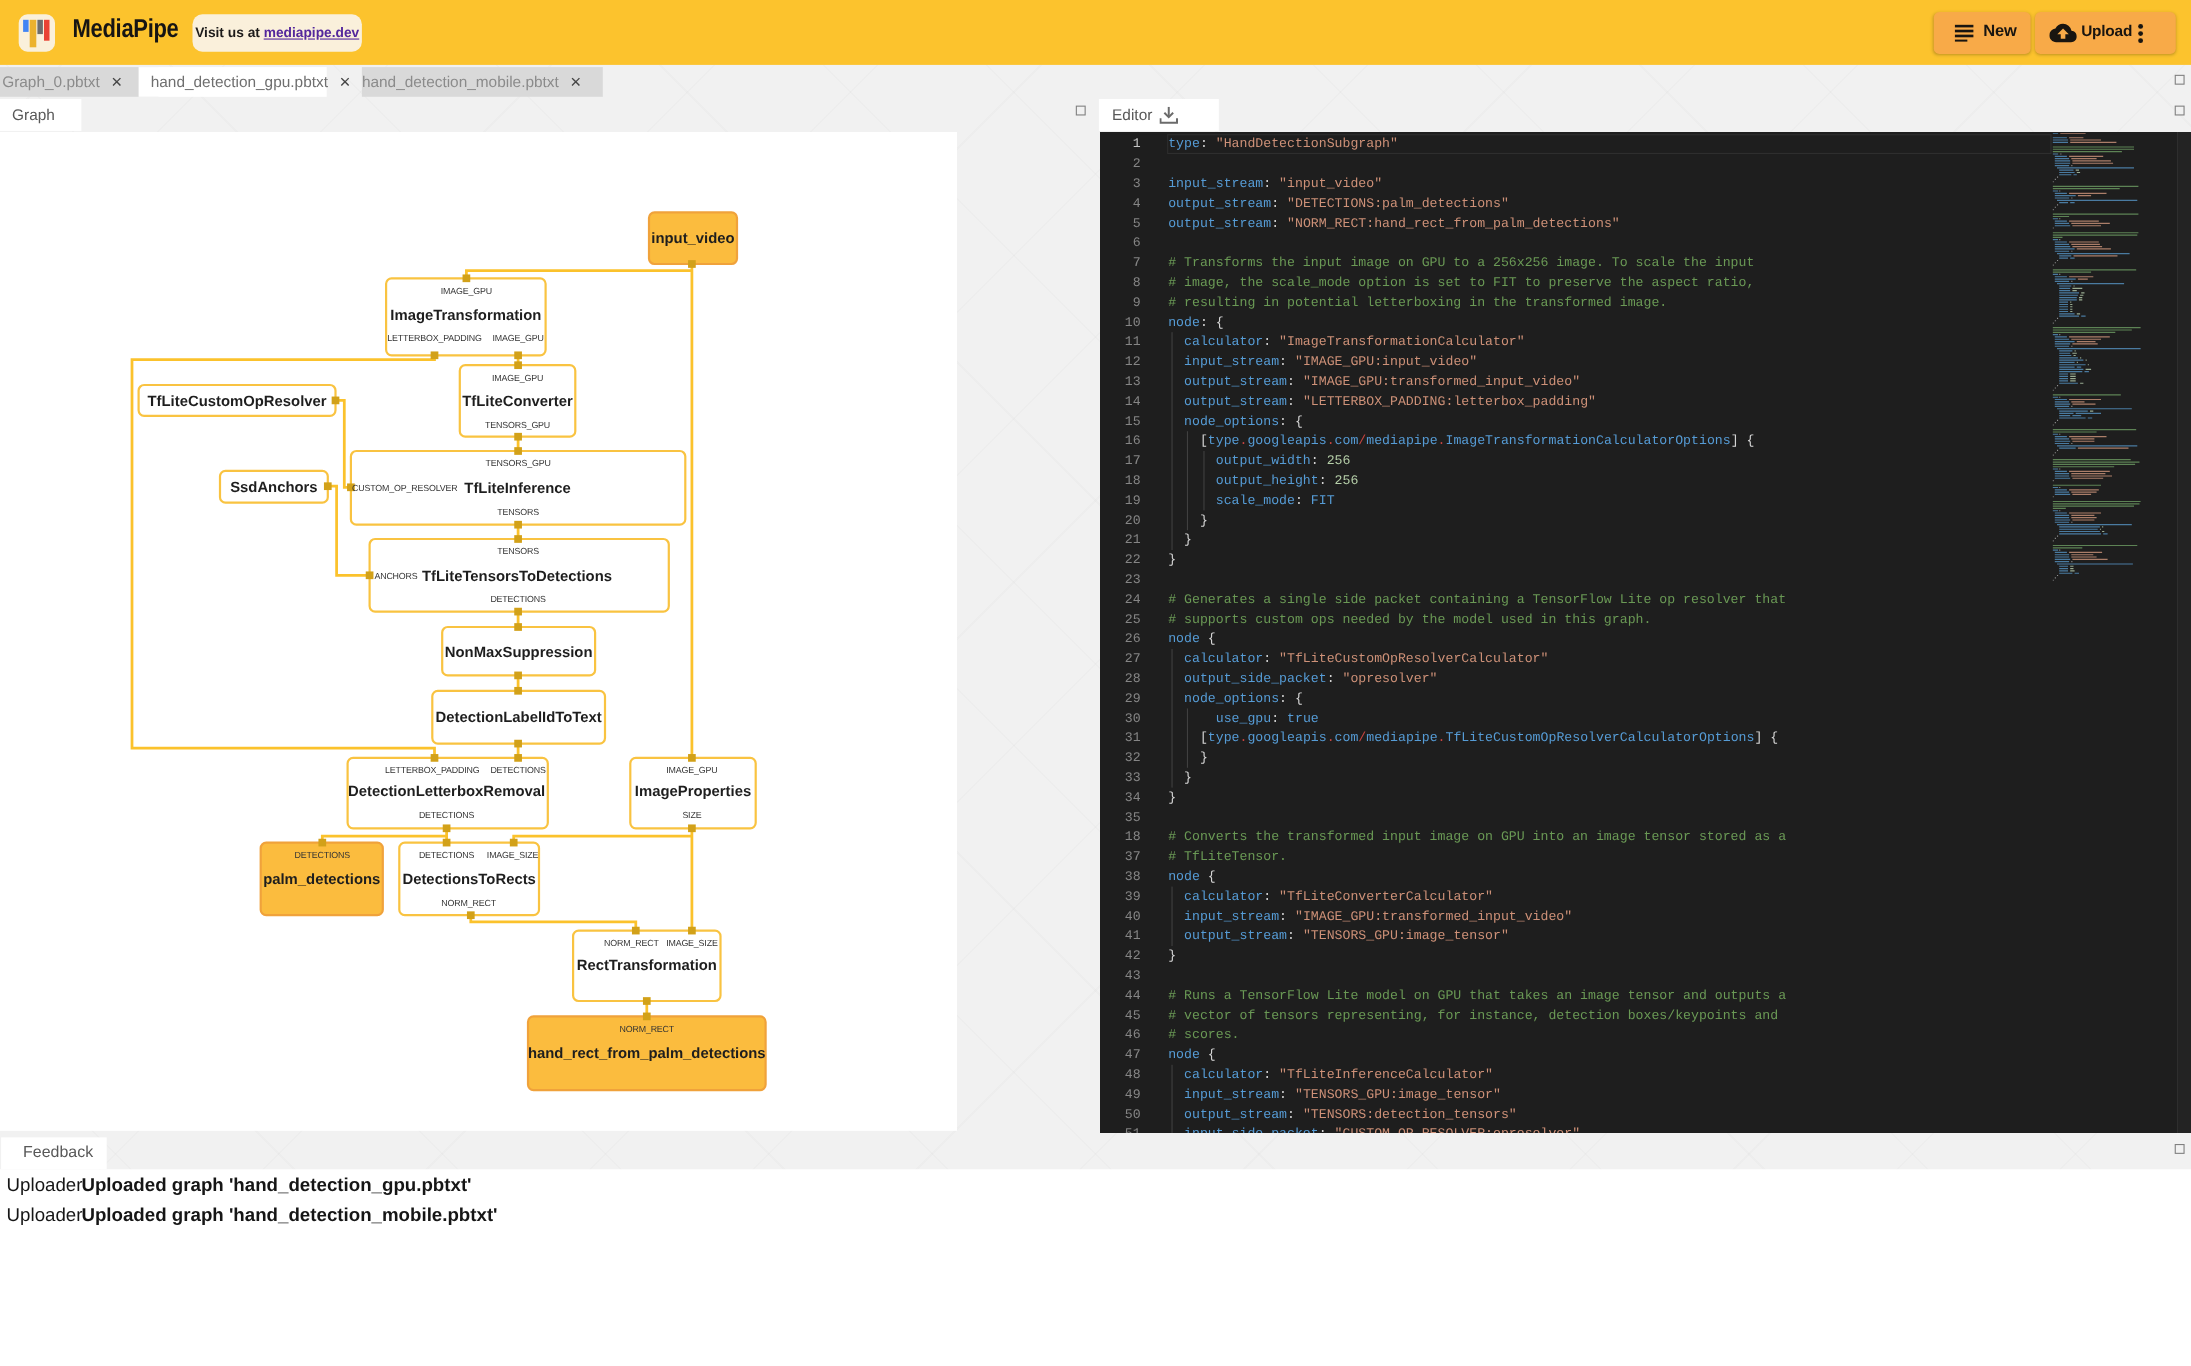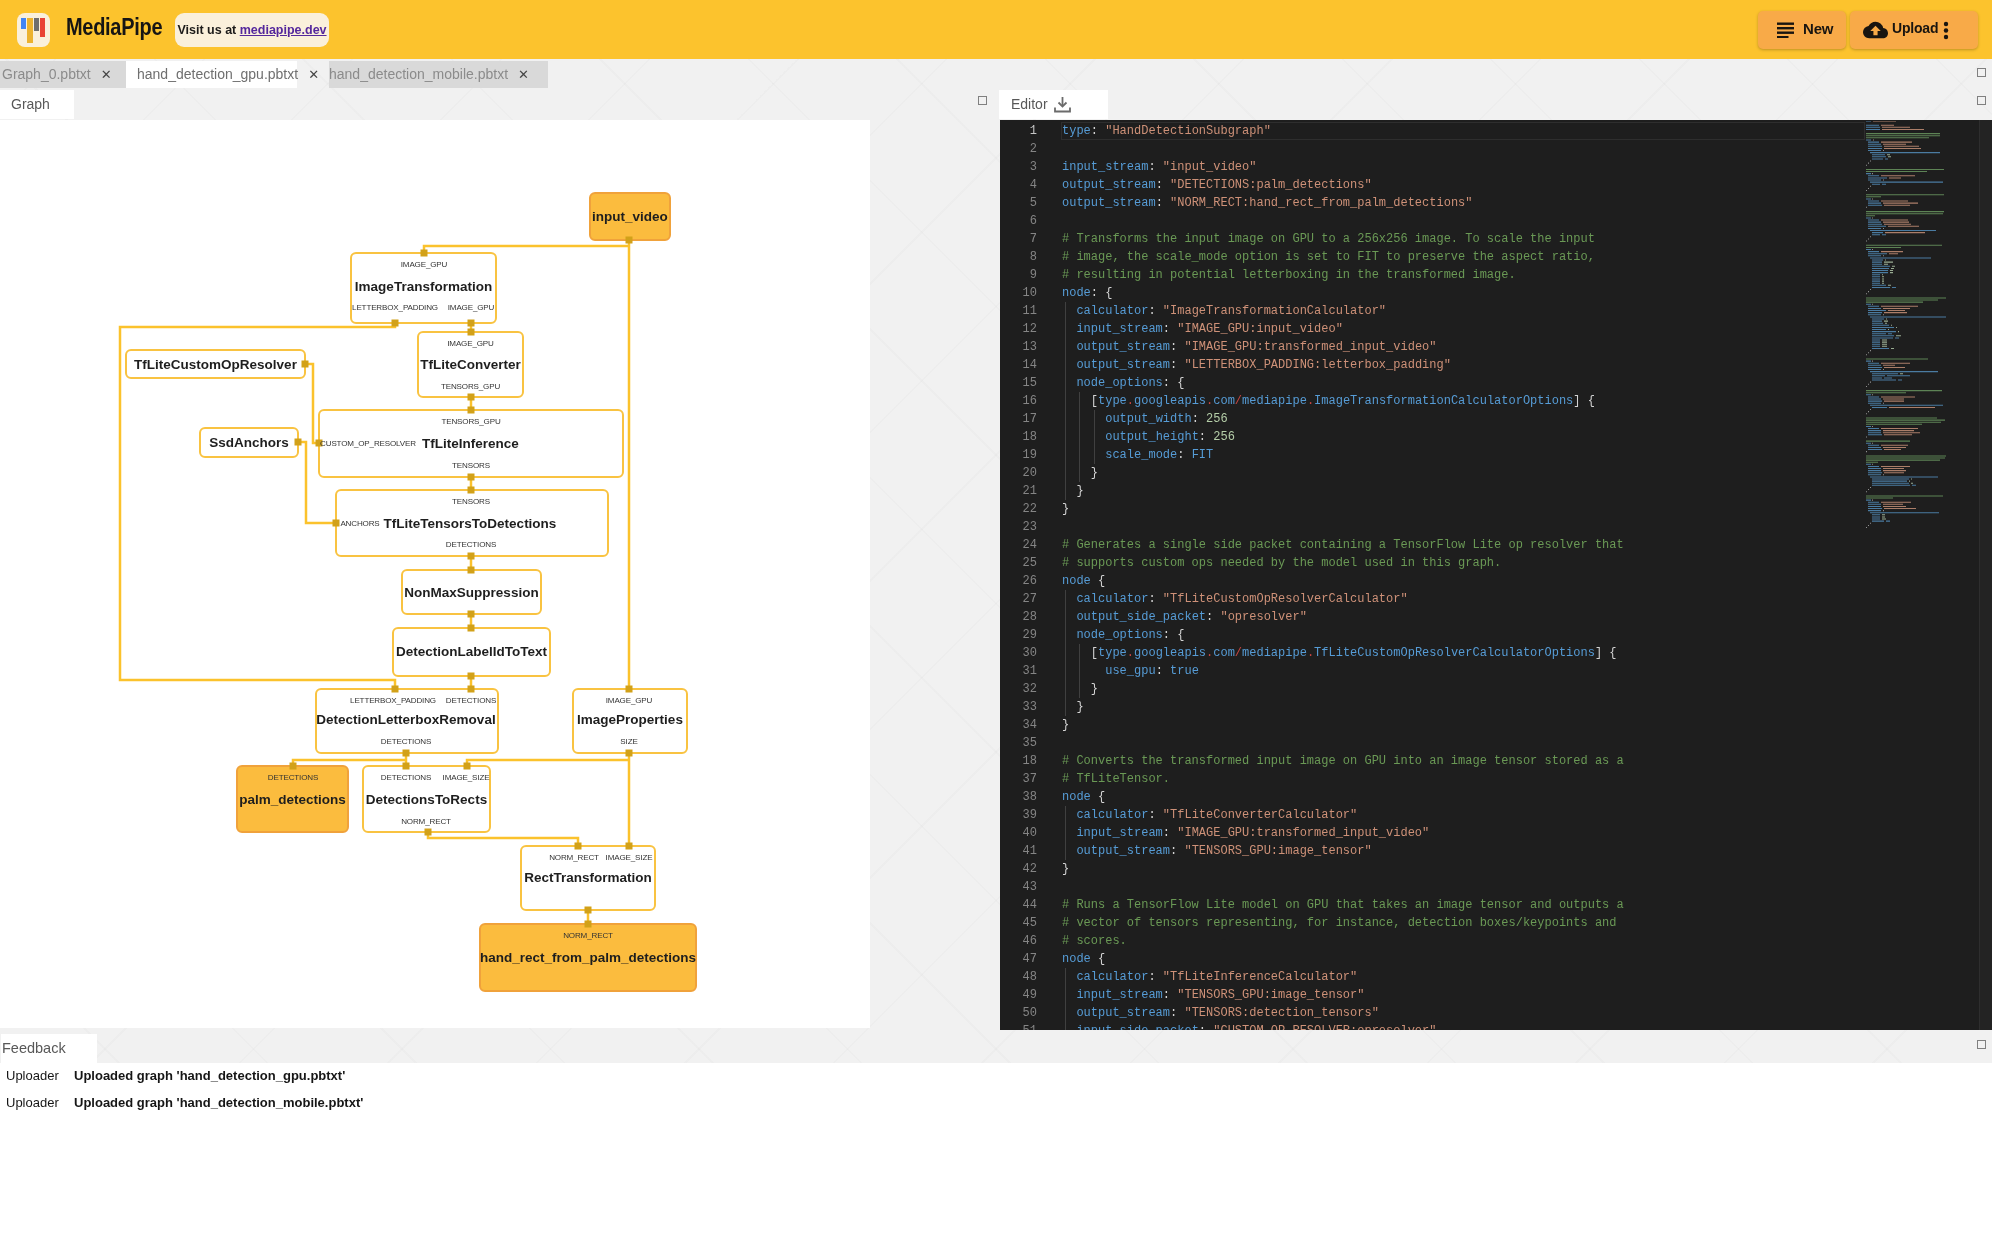--- a/index.html
+++ b/index.html
@@ -37,21 +37,21 @@
 .code{position:absolute;left:62px;top:2px;font-family:"Liberation Mono",monospace;font-size:12px;line-height:18px;color:#d4d4d4}
 .cl{white-space:pre;height:18px}
 .cl i{font-style:normal}
 i.k{color:#569CD6} i.s{color:#CE9178} i.c{color:#6A9955} i.n{color:#B5CEA8} i.p{color:#D4D4D4} i.e{color:#569CD6} i.r{color:#C74440}
 .ig{position:absolute;width:1px;background:#404040}
 .minimap{position:absolute;left:1866px;top:121px}
 .ruler{position:absolute;left:1979px;top:120px;width:1px;height:910px;background:#2e2e2e}
 
 .fb-body{position:absolute;left:0;top:1063px;width:1992px;height:179px;background:#fff}
 .fb-tab{position:absolute;left:1px;top:1034px;width:96px;height:29px;background:#fff;color:#585858;font-size:14.5px;font-weight:500;line-height:29px}
-.frow{position:absolute;left:0;width:1200px;height:26px;font-size:13px;color:#161616;z-index:6}
+.frow{position:absolute;left:0;width:1200px;height:26px;font-size:17px;color:#161616;z-index:6}
 .frow .who{position:absolute;left:6px;top:0}
 .frow .msg{position:absolute;left:74px;top:0;font-weight:bold}
 </style></head>
 <body>
 <div class="header">
   <div class="logo">
     <i style="left:4.3px;top:5px;width:4.7px;height:10.6px;background:#4285F4"></i>
     <i style="left:10.1px;top:5px;width:5.5px;height:24.6px;background:#ECB22E"></i>
     <i style="left:17.1px;top:5.2px;width:4.6px;height:12.9px;background:#6E6E6E"></i>
     <i style="left:23.2px;top:5.2px;width:4.9px;height:19.1px;background:#E94335"></i>
@@ -284,22 +284,22 @@
 <div class="cl">    <i class="p">}</i></div>
 <div class="cl">  <i class="p">}</i></div>
 <div class="cl"><i class="p">}</i></div>
 <div class="cl"></div>
 <div class="cl"><i class="c"># Generates a single side packet containing a TensorFlow Lite op resolver that</i></div>
 <div class="cl"><i class="c"># supports custom ops needed by the model used in this graph.</i></div>
 <div class="cl"><i class="k">node</i><i class="p"> {</i></div>
 <div class="cl">  <i class="k">calculator</i><i class="p">: </i><i class="s">"TfLiteCustomOpResolverCalculator"</i></div>
 <div class="cl">  <i class="k">output_side_packet</i><i class="p">: </i><i class="s">"opresolver"</i></div>
 <div class="cl">  <i class="k">node_options</i><i class="p">: {</i></div>
+<div class="cl">      <i class="k">use_gpu</i><i class="p">: </i><i class="e">true</i></div>
 <div class="cl">    <i class="p">[</i><i class="k">type</i><i class="r">.</i><i class="k">googleapis</i><i class="r">.</i><i class="k">com</i><i class="r">/</i><i class="k">mediapipe</i><i class="r">.</i><i class="k">TfLiteCustomOpResolverCalculatorOptions</i><i class="p">] {</i></div>
-<div class="cl">      <i class="k">use_gpu</i><i class="p">: </i><i class="e">true</i></div>
 <div class="cl">    <i class="p">}</i></div>
 <div class="cl">  <i class="p">}</i></div>
 <div class="cl"><i class="p">}</i></div>
 <div class="cl"></div>
 <div class="cl"><i class="c"># Converts the transformed input image on GPU into an image tensor stored as a</i></div>
 <div class="cl"><i class="c"># TfLiteTensor.</i></div>
 <div class="cl"><i class="k">node</i><i class="p"> {</i></div>
 <div class="cl">  <i class="k">calculator</i><i class="p">: </i><i class="s">"TfLiteConverterCalculator"</i></div>
 <div class="cl">  <i class="k">input_stream</i><i class="p">: </i><i class="s">"IMAGE_GPU:transformed_input_video"</i></div>
 <div class="cl">  <i class="k">output_stream</i><i class="p">: </i><i class="s">"TENSORS_GPU:image_tensor"</i></div>
@@ -324,21 +324,21 @@
 <div class="ig" style="left:1065.0px;top:968px;height:62px"></div>
 <div class="minimap"><svg width="92" height="412" viewBox="0 0 92 412">
       <path stroke="#4a7ba1" stroke-width="1.05" fill="none" d="M0 0h5M0 4.2h13M0 6.3h14M0 8.4h14M0 19h5M2 21.1h11M2 23.2h13M2 25.3h14M2 27.4h14M2 29.5h13M4 31.6h70M6 33.7h13M6 35.8h14M6 37.9h11M19 37.9h3M0 52.6h5M2 54.8h11M2 56.9h19M2 59h13M4 61.1h73M6 63.2h8M16 63.2h4M0 77.9h5M2 80h11M2 82.1h13M2 84.2h14M0 96.9h5M2 99h11M2 101.1h13M2 103.2h14M2 105.3h18M2 107.4h13M4 109.5h66M6 111.6h11M6 113.7h8M16 113.7h4M0 128.5h5M2 130.6h11M2 132.7h19M2 134.8h13M4 136.9h61M6 139h11M6 141.1h10M6 143.2h10M6 145.3h18M6 147.4h17M6 149.5h16M6 151.6h16M6 153.7h8M6 155.8h8M6 157.9h8M6 160.1h8M6 162.2h8M6 164.3h14M6 166.4h18M26 166.4h4M0 183.2h5M2 185.3h11M2 187.4h13M2 189.5h18M2 191.6h14M2 193.8h13M4 195.9h76M6 198h12M6 200.1h10M6 202.2h11M6 204.3h17M6 206.4h22M6 208.5h14M6 210.6h24M6 212.7h14M22 212.7h4M6 214.8h22M6 216.9h21M29 216.9h4M6 219h8M6 221.1h8M6 223.2h8M6 225.3h8M6 227.4h17M0 240.1h5M2 242.2h11M2 244.3h13M2 246.4h14M2 248.5h13M4 250.6h68M6 252.7h26M6 254.8h13M21 254.8h23M6 256.9h10M18 256.9h8M6 259h24M32 259h4M0 273.8h5M2 275.9h11M2 278h13M2 280.1h14M2 282.2h13M4 284.3h73M6 286.4h15M0 305.4h5M2 307.5h11M2 309.6h13M2 311.7h13M2 313.8h14M0 322.2h5M2 324.3h11M2 326.4h13M2 328.5h14M0 343.3h5M2 345.4h11M2 347.5h13M2 349.6h13M2 351.7h14M2 353.8h13M4 355.9h68M6 358h37M6 360.1h35M6 362.2h37M6 364.3h38M46 364.3h4M0 379.1h5M2 381.2h11M2 383.3h13M2 385.4h13M2 387.5h14M2 389.6h13M4 391.7h69M6 393.8h8M6 395.9h8M6 398h8M6 400.1h12M20 400.1h4"></path>
       <path stroke="#ab7e69" stroke-width="1.05" fill="none" d="M7 0h23M15 4.2h13M16 6.3h28M16 8.4h42M15 21.1h31M17 23.2h23M18 25.3h35M18 27.4h37M15 54.8h34M23 56.9h12M15 80h27M17 82.1h35M18 84.2h26M15 99h27M17 101.1h26M18 103.2h27M22 105.3h31M19 111.6h40M15 130.6h22M23 132.7h9M15 185.3h37M17 187.4h27M22 189.5h17M18 191.6h23M15 242.2h29M17 244.3h12M18 246.4h21M15 275.9h34M17 278h21M18 280.1h20M23 286.4h46M15 307.5h37M17 309.6h31M17 311.7h37M18 313.8h28M15 324.3h27M17 326.4h23M18 328.5h17M15 345.4h29M17 347.5h21M17 349.6h23M18 351.7h20M15 381.2h30M17 383.3h20M17 385.4h23M18 387.5h32"></path>
       <path stroke="#5d8355" stroke-width="1.05" fill="none" d="M0 12.6h74M0 14.7h74M0 16.8h63M0 48.4h78M0 50.5h61M0 73.7h78M0 75.8h15M0 90.6h78M0 92.7h77M0 94.8h9M0 124.3h76M0 126.4h35M0 176.9h80M0 179h72M0 181.1h57M0 238h62M0 269.6h76M0 271.7h40M0 296.9h71M0 299.1h79M0 301.2h75M0 303.3h56M0 320.1h44M0 334.9h80M0 337h79M0 339.1h74M0 341.2h12M0 374.9h77M0 377h27"></path>
       <path stroke="#99ac92" stroke-width="1.05" fill="none" d="M21 33.7h3M22 35.8h3M19 139h1M18 141.1h9M18 143.2h4M26 145.3h3M25 147.4h3M24 149.5h3M24 151.6h3M16 153.7h1M16 155.8h2M16 157.9h2M16 160.1h2M16 162.2h2M22 164.3h3M20 198h1M18 200.1h4M19 202.2h2M25 204.3h1M30 206.4h1M22 208.5h1M32 210.6h1M30 214.8h5M16 219h5M16 221.1h5M16 223.2h5M16 225.3h5M25 227.4h3M34 252.7h3M45 358h1M43 360.1h1M45 362.2h2M16 393.8h3M16 395.9h3M16 398h4"></path>
       <path stroke="#8f8f8f" stroke-width="1.05" fill="none" d="M7 19h1M17 29.5h1M4 40h1M2 42.1h1M0 44.2h1M6 52.6h1M17 59h1M4 65.3h1M2 67.4h1M0 69.5h1M6 77.9h1M0 86.3h1M6 96.9h1M17 107.4h1M4 115.8h1M2 117.9h1M0 120h1M6 128.5h1M17 134.8h1M4 168.5h1M2 170.6h1M0 172.7h1M6 183.2h1M17 193.8h1M4 229.6h1M2 231.7h1M0 233.8h1M6 240.1h1M17 248.5h1M4 261.1h1M2 263.2h1M0 265.4h1M6 273.8h1M17 282.2h1M4 288.5h1M2 290.6h1M0 292.7h1M6 305.4h1M0 315.9h1M6 322.2h1M0 330.6h1M6 343.3h1M17 353.8h1M4 366.4h1M2 368.5h1M0 370.7h1M6 379.1h1M17 389.6h1M4 402.2h1M2 404.4h1M0 406.5h1"></path>
     </svg></div>
 <div class="ruler"></div>
 <div style="position:absolute;left:1980px;top:120px;width:12px;height:910px;background:#232323"></div>
-<div class="fb-tab"><span style="padding-left:1px">Feedback</span></div>
+<div class="fb-tab"><span style="padding-left:20px">Feedback</span></div>
 <div class="maxbox" style="left:1977px;top:1040px"></div>
 <div class="fb-body"></div>
 <div class="frow" style="top:1068px">
     <span class="who">Uploader</span>
     <span class="msg">Uploaded graph 'hand_detection_gpu.pbtxt'</span>
   </div>
 <div class="frow" style="top:1095px">
     <span class="who">Uploader</span>
     <span class="msg">Uploaded graph 'hand_detection_mobile.pbtxt'</span>
   </div>

